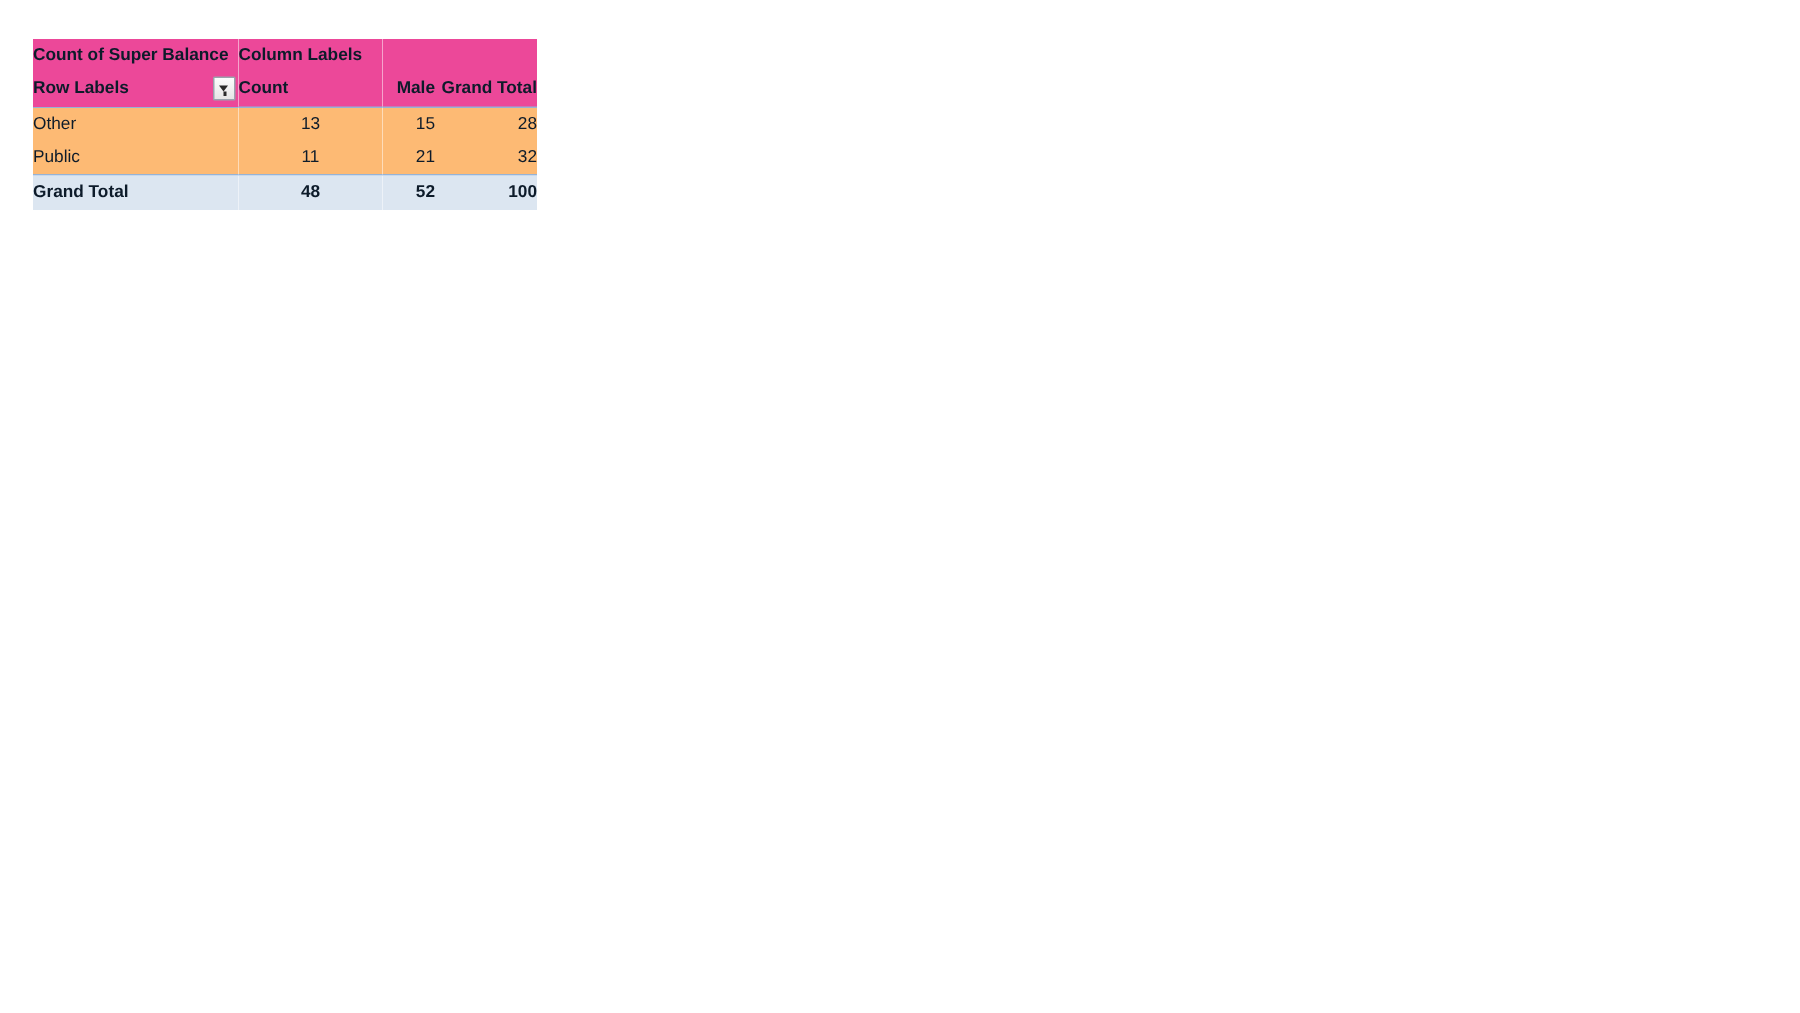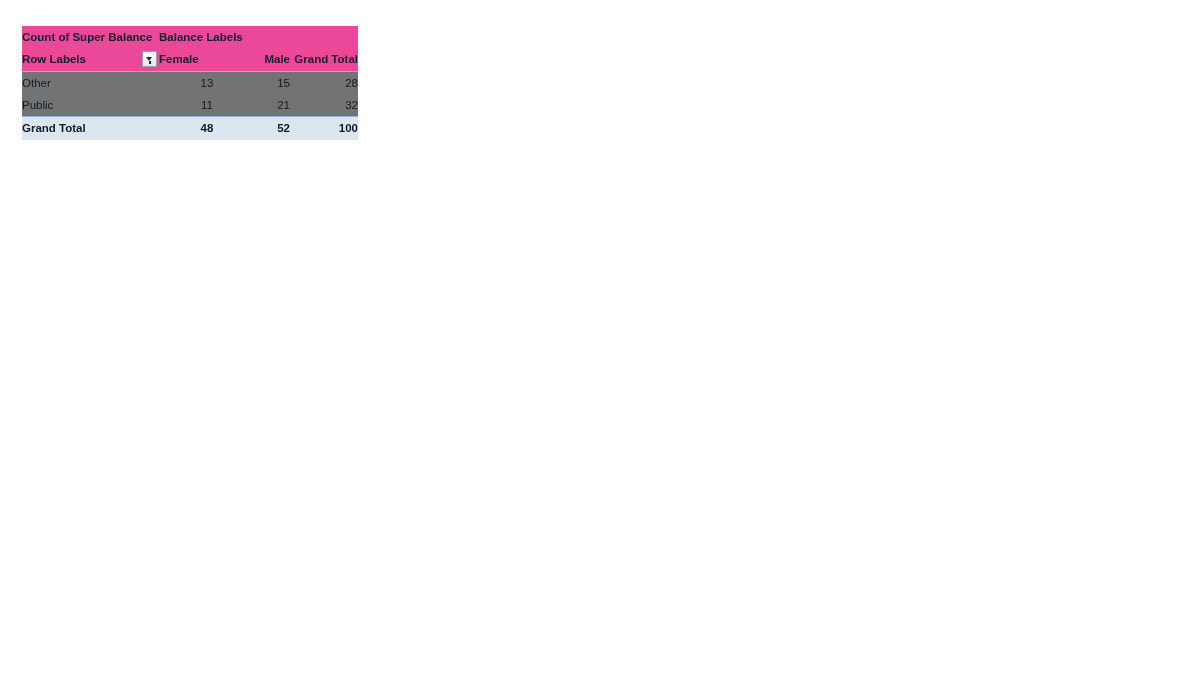--- a/index.html
+++ b/index.html
@@ -97,21 +97,21 @@
   }
   #rowlabels-filter { right: 2px; }
 
   
   tr.hdr-cols td {
     border-bottom: 1.5px solid #95b3d7;
   }
 
   
   tr.data-row td {
-    background: #737373;
+    background: #fdba74;
     height: 22px;
     line-height: 22px;
     margin-left: 44px;
   }
   td.num {
     text-align: center;
     padding-right: 4px;
   }
   td.num-male {
     text-align: right;
@@ -144,36 +144,36 @@
       <col class="c-rowlabels">
       <col class="c-female">
       <col class="c-male">
       <col class="c-grand">
     </colgroup>
     <tbody>
 
       <tr class="hdr-top">
         <td class="hdr-title-cell cell-pad">Count of Super Balance</td>
         <td class="hdr-collabels-cell cell-pad">
-          <span class="hdr-label">Balance Labels</span>
+          <span class="hdr-label">Column Labels</span>
           
         </td>
         <td></td>
         <td></td>
       </tr>
 
       <tr class="hdr-cols">
         <td class="hdr-rowlabels-cell cell-pad">
           <span class="hdr-label">Row Labels</span>
           <span class="filter-btn" id="rowlabels-filter">
             <span class="tri"></span>
             <span class="stem"></span>
           </span>
         </td>
-        <td class="cell-pad">Female</td>
+        <td class="cell-pad">Count</td>
         <td class="num-male">Male</td>
         <td class="num-grand">Grand Total</td>
       </tr>
 
       <tr class="data-row">
         <td class="cell-pad">Other</td>
         <td class="num">13</td>
         <td class="num-male">15</td>
         <td class="num-grand">28</td>
       </tr>

